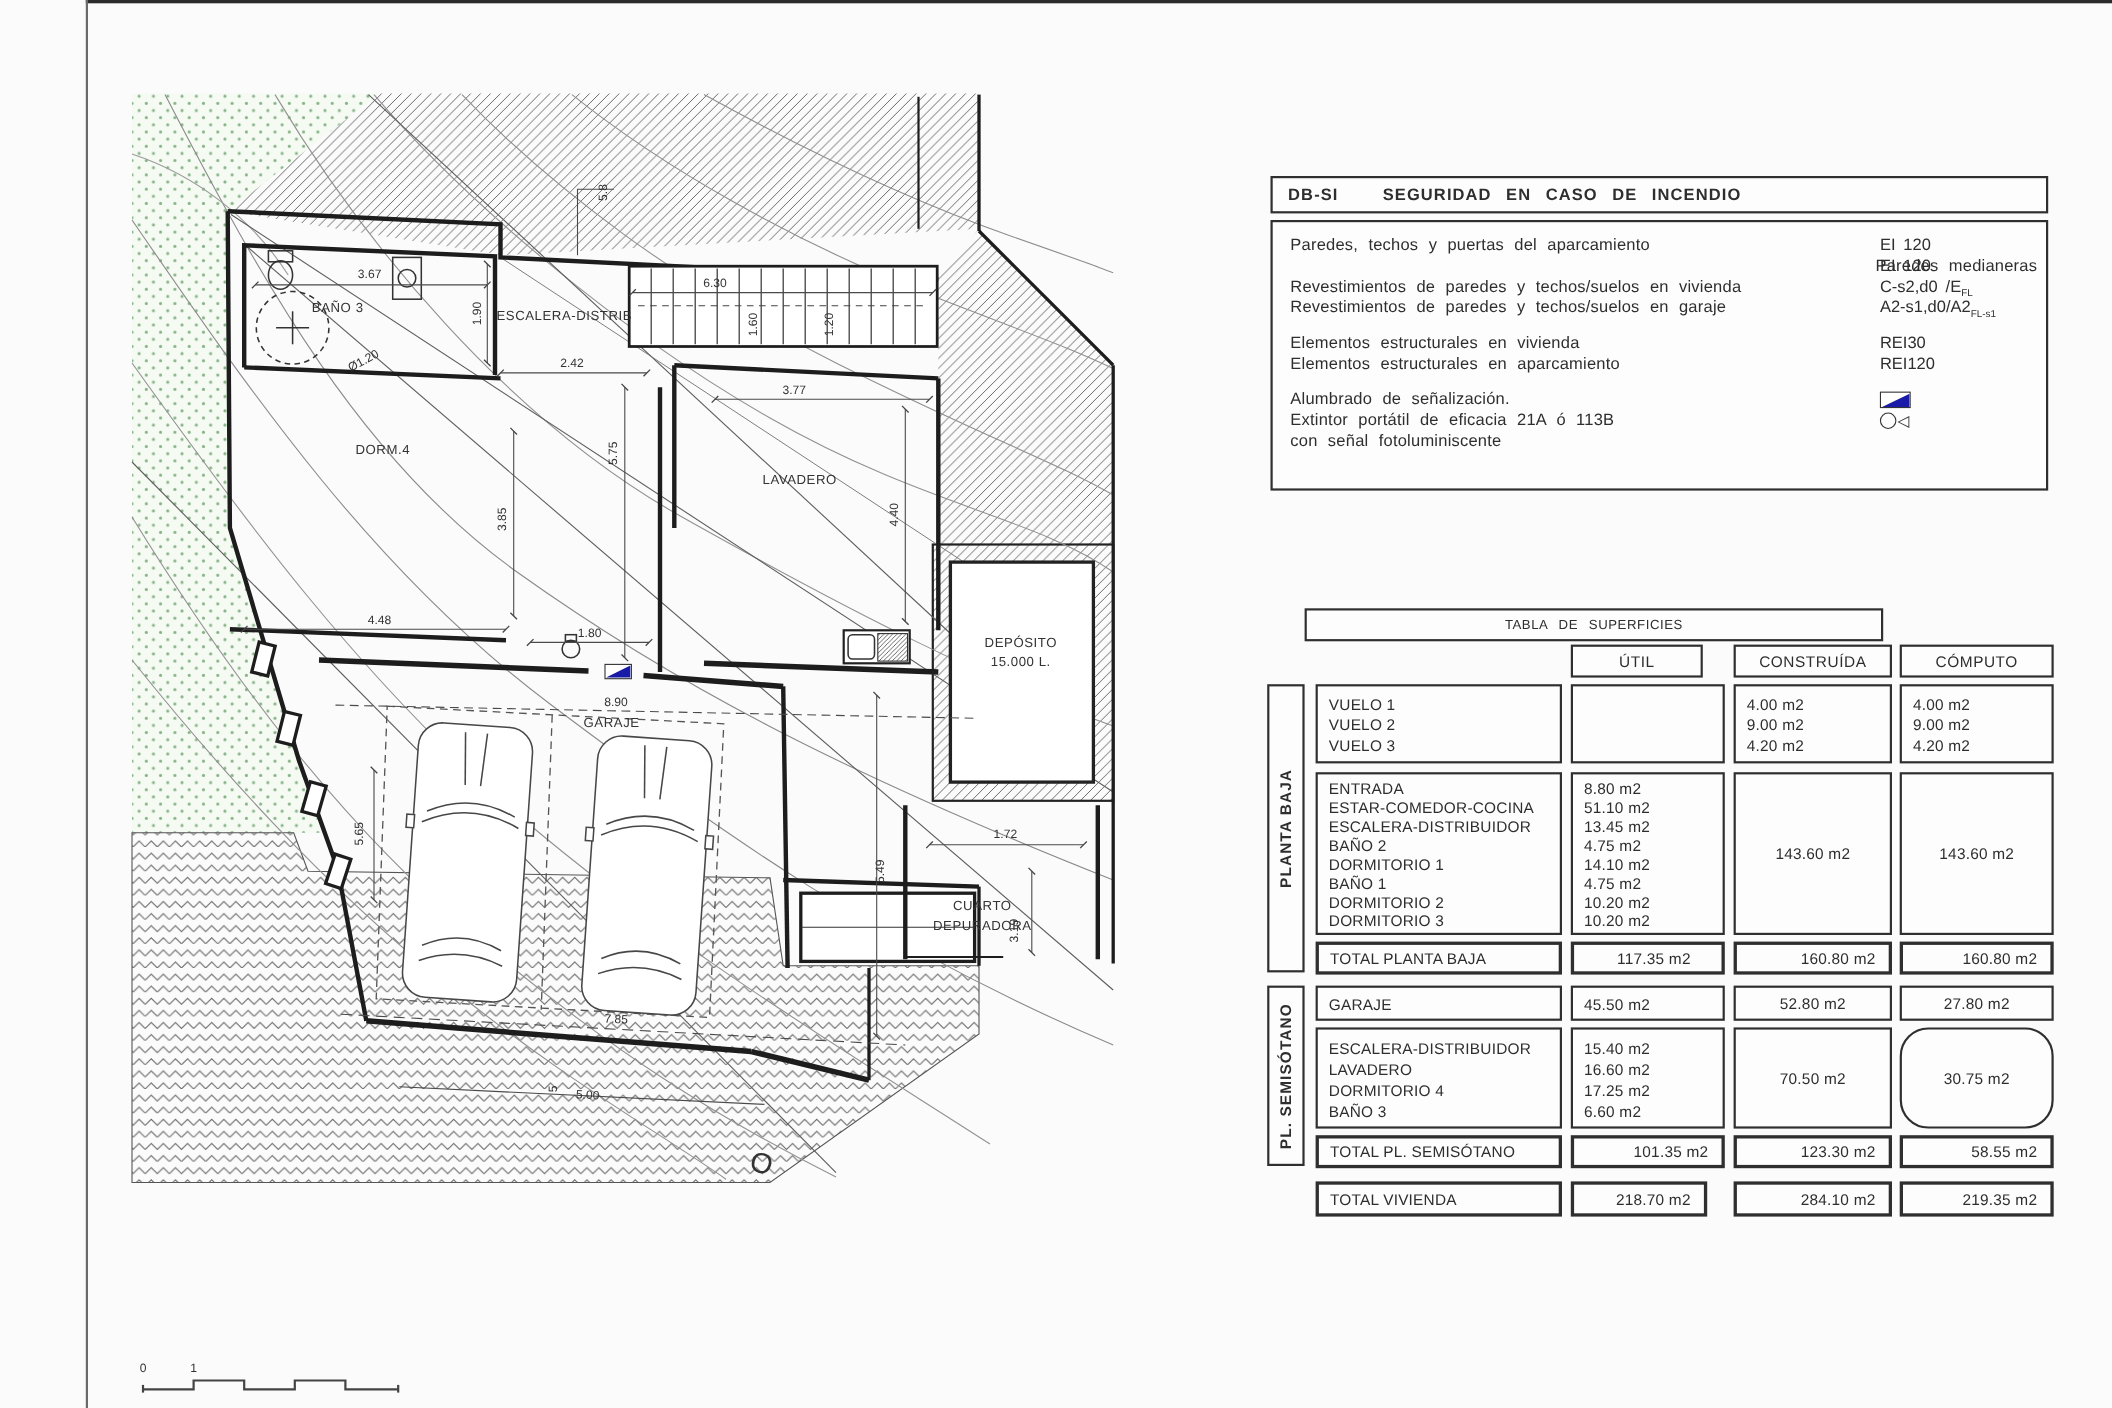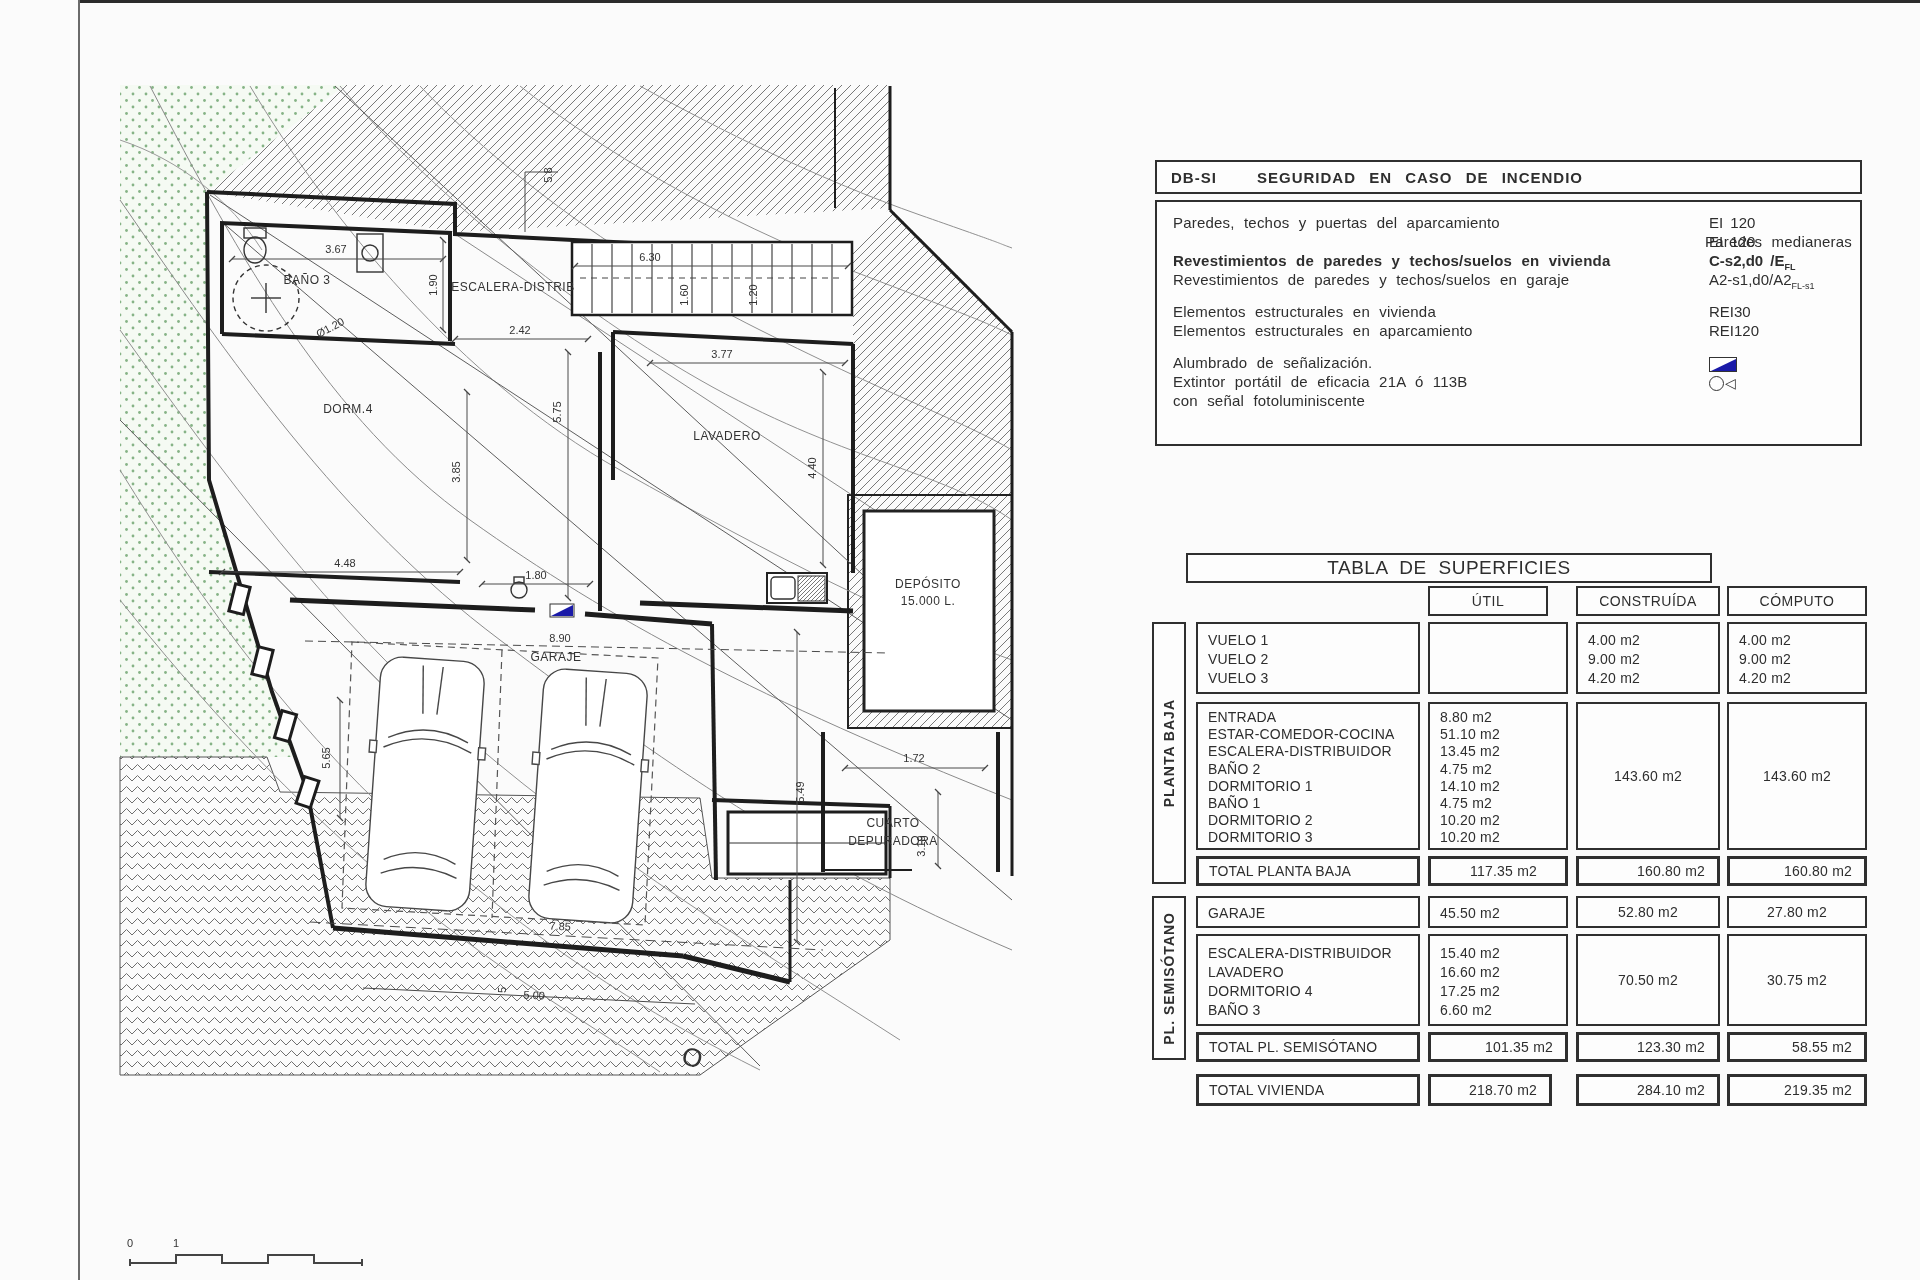--- a/index.html
+++ b/index.html
@@ -264,32 +264,32 @@
   </svg>
 
 <div id="fire-table" class="abs" style="left:1155px;top:160px;width:707px;height:287px">
   <div class="box" style="left:0;top:0;width:707px;height:34px">
     <span class="abs" style="left:14px;top:7px;font-weight:bold;letter-spacing:1px">DB-SI</span>
     <span class="abs" style="left:100px;top:7px;font-weight:bold;letter-spacing:1px;word-spacing:8px">SEGURIDAD EN CASO DE INCENDIO</span>
   </div>
   <div class="box" id="fire-body" style="left:0;top:40px;width:707px;height:246px">
       <div class="fire-row" style="top: 12px;"><span class="fire-label">Paredes, techos y puertas del aparcamiento</span><span class="fire-val">EI 120</span></div>
       <div class="fire-row" style="top: 31px; text-align: right;"><span class="fire-label">Paredes medianeras</span><span class="fire-val">EI 120</span></div>
-      <div class="fire-row" style="top: 50px; font-weight: bold;"><span class="fire-label">Revestimientos de paredes y techos/suelos en vivienda</span><span class="fire-val">C-s2,d0 /E<sub>FL</sub></span></div>
+      <div class="fire-row" style="top: 50px;"><span class="fire-label">Revestimientos de paredes y techos/suelos en vivienda</span><span class="fire-val">C-s2,d0 /E<sub>FL</sub></span></div>
       <div class="fire-row" style="top: 69px;"><span class="fire-label">Revestimientos de paredes y techos/suelos en garaje</span><span class="fire-val">A2-s1,d0/A2<sub>FL-s1</sub></span></div>
       <div class="fire-row" style="top: 101px;"><span class="fire-label">Elementos estructurales en vivienda</span><span class="fire-val">REI30</span></div>
       <div class="fire-row" style="top: 120px;"><span class="fire-label">Elementos estructurales en aparcamiento</span><span class="fire-val">REI120</span></div>
       <div class="fire-row" style="top: 152px;"><span class="fire-label">Alumbrado de señalización.</span><span class="fire-val"><span class="flagicon"><i></i></span></span></div>
       <div class="fire-row" style="top: 171px;"><span class="fire-label">Extintor portátil de eficacia 21A ó 113B</span><span class="fire-val"><span class="extcircle"></span><span class="exttri">◁</span></span></div>
       <div class="fire-row" style="top: 190px;"><span class="fire-label">con señal fotoluminiscente</span></div>
     </div>
 </div>
 
 <div id="surf-table" class="surf">
-  <div class="box ctr" style="left:1186px;top:553px;width:526px;height:30px;font-size:19px;letter-spacing:.5px;word-spacing:6px">
+  <div class="box ctr" style="left:1186px;top:553px;width:526px;height:30px;font-size:12px;letter-spacing:.5px;word-spacing:6px">
     <span>TABLA DE SUPERFICIES</span>
   </div>
   <div class="box colhead" style="left:1428px;top:586px;width:120px;height:30px">
       <span>ÚTIL</span>
     </div>
   <div class="box colhead" style="left:1576px;top:586px;width:144px;height:30px">
       <span>CONSTRUÍDA</span>
     </div>
   <div class="box colhead" style="left:1727px;top:586px;width:140px;height:30px">
       <span>CÓMPUTO</span>
@@ -357,21 +357,21 @@
         <div class="cellline" style="height: 19px; line-height: 19px;">DORMITORIO 4</div>
         <div class="cellline" style="height: 19px; line-height: 19px;">BAÑO 3</div>
       </div>
       <div class="box celllines" style="left: 1428px; top: 934px; width: 140px; height: 92px; padding-top: 8px;">
         <div class="cellline num" style="height: 19px; line-height: 19px;">15.40 m2</div>
         <div class="cellline num" style="height: 19px; line-height: 19px;">16.60 m2</div>
         <div class="cellline num" style="height: 19px; line-height: 19px;">17.25 m2</div>
         <div class="cellline num" style="height: 19px; line-height: 19px;">6.60 m2</div>
       </div>
       <div class="box ctr" style="left: 1576px; top: 934px; width: 144px; height: 92px;">70.50 m2</div>
-      <div class="box ctr" style="left: 1727px; top: 934px; width: 140px; height: 92px;">30.75 m2</div>
+      <div class="box ctr" style="left: 1727px; top: 934px; width: 140px; height: 92px; border-radius: 26px;">30.75 m2</div>
       <div class="box total ctr" style="left: 1196px; top: 1032px; width: 224px; height: 30px; justify-content: flex-start; padding-left: 10px;">TOTAL PL. SEMISÓTANO</div>
       <div class="box total ctr" style="left: 1428px; top: 1032px; width: 140px; height: 30px; justify-content: flex-end; padding-right: 12px;">101.35 m2</div>
       <div class="box total ctr" style="left: 1576px; top: 1032px; width: 144px; height: 30px; justify-content: flex-end; padding-right: 12px;">123.30 m2</div>
       <div class="box total ctr" style="left: 1727px; top: 1032px; width: 140px; height: 30px; justify-content: flex-end; padding-right: 12px;">58.55 m2</div>
       <div class="box total ctr" style="left: 1196px; top: 1074px; width: 224px; height: 32px; justify-content: flex-start; padding-left: 10px;">TOTAL VIVIENDA</div>
       <div class="box total ctr" style="left: 1428px; top: 1074px; width: 124px; height: 32px; justify-content: flex-end; padding-right: 12px; padding-left: 24px;">218.70 m2</div>
       <div class="box total ctr" style="left: 1576px; top: 1074px; width: 144px; height: 32px; justify-content: flex-end; padding-right: 12px;">284.10 m2</div>
       <div class="box total ctr" style="left: 1727px; top: 1074px; width: 140px; height: 32px; justify-content: flex-end; padding-right: 12px;">219.35 m2</div>
     </div>
 </div>

